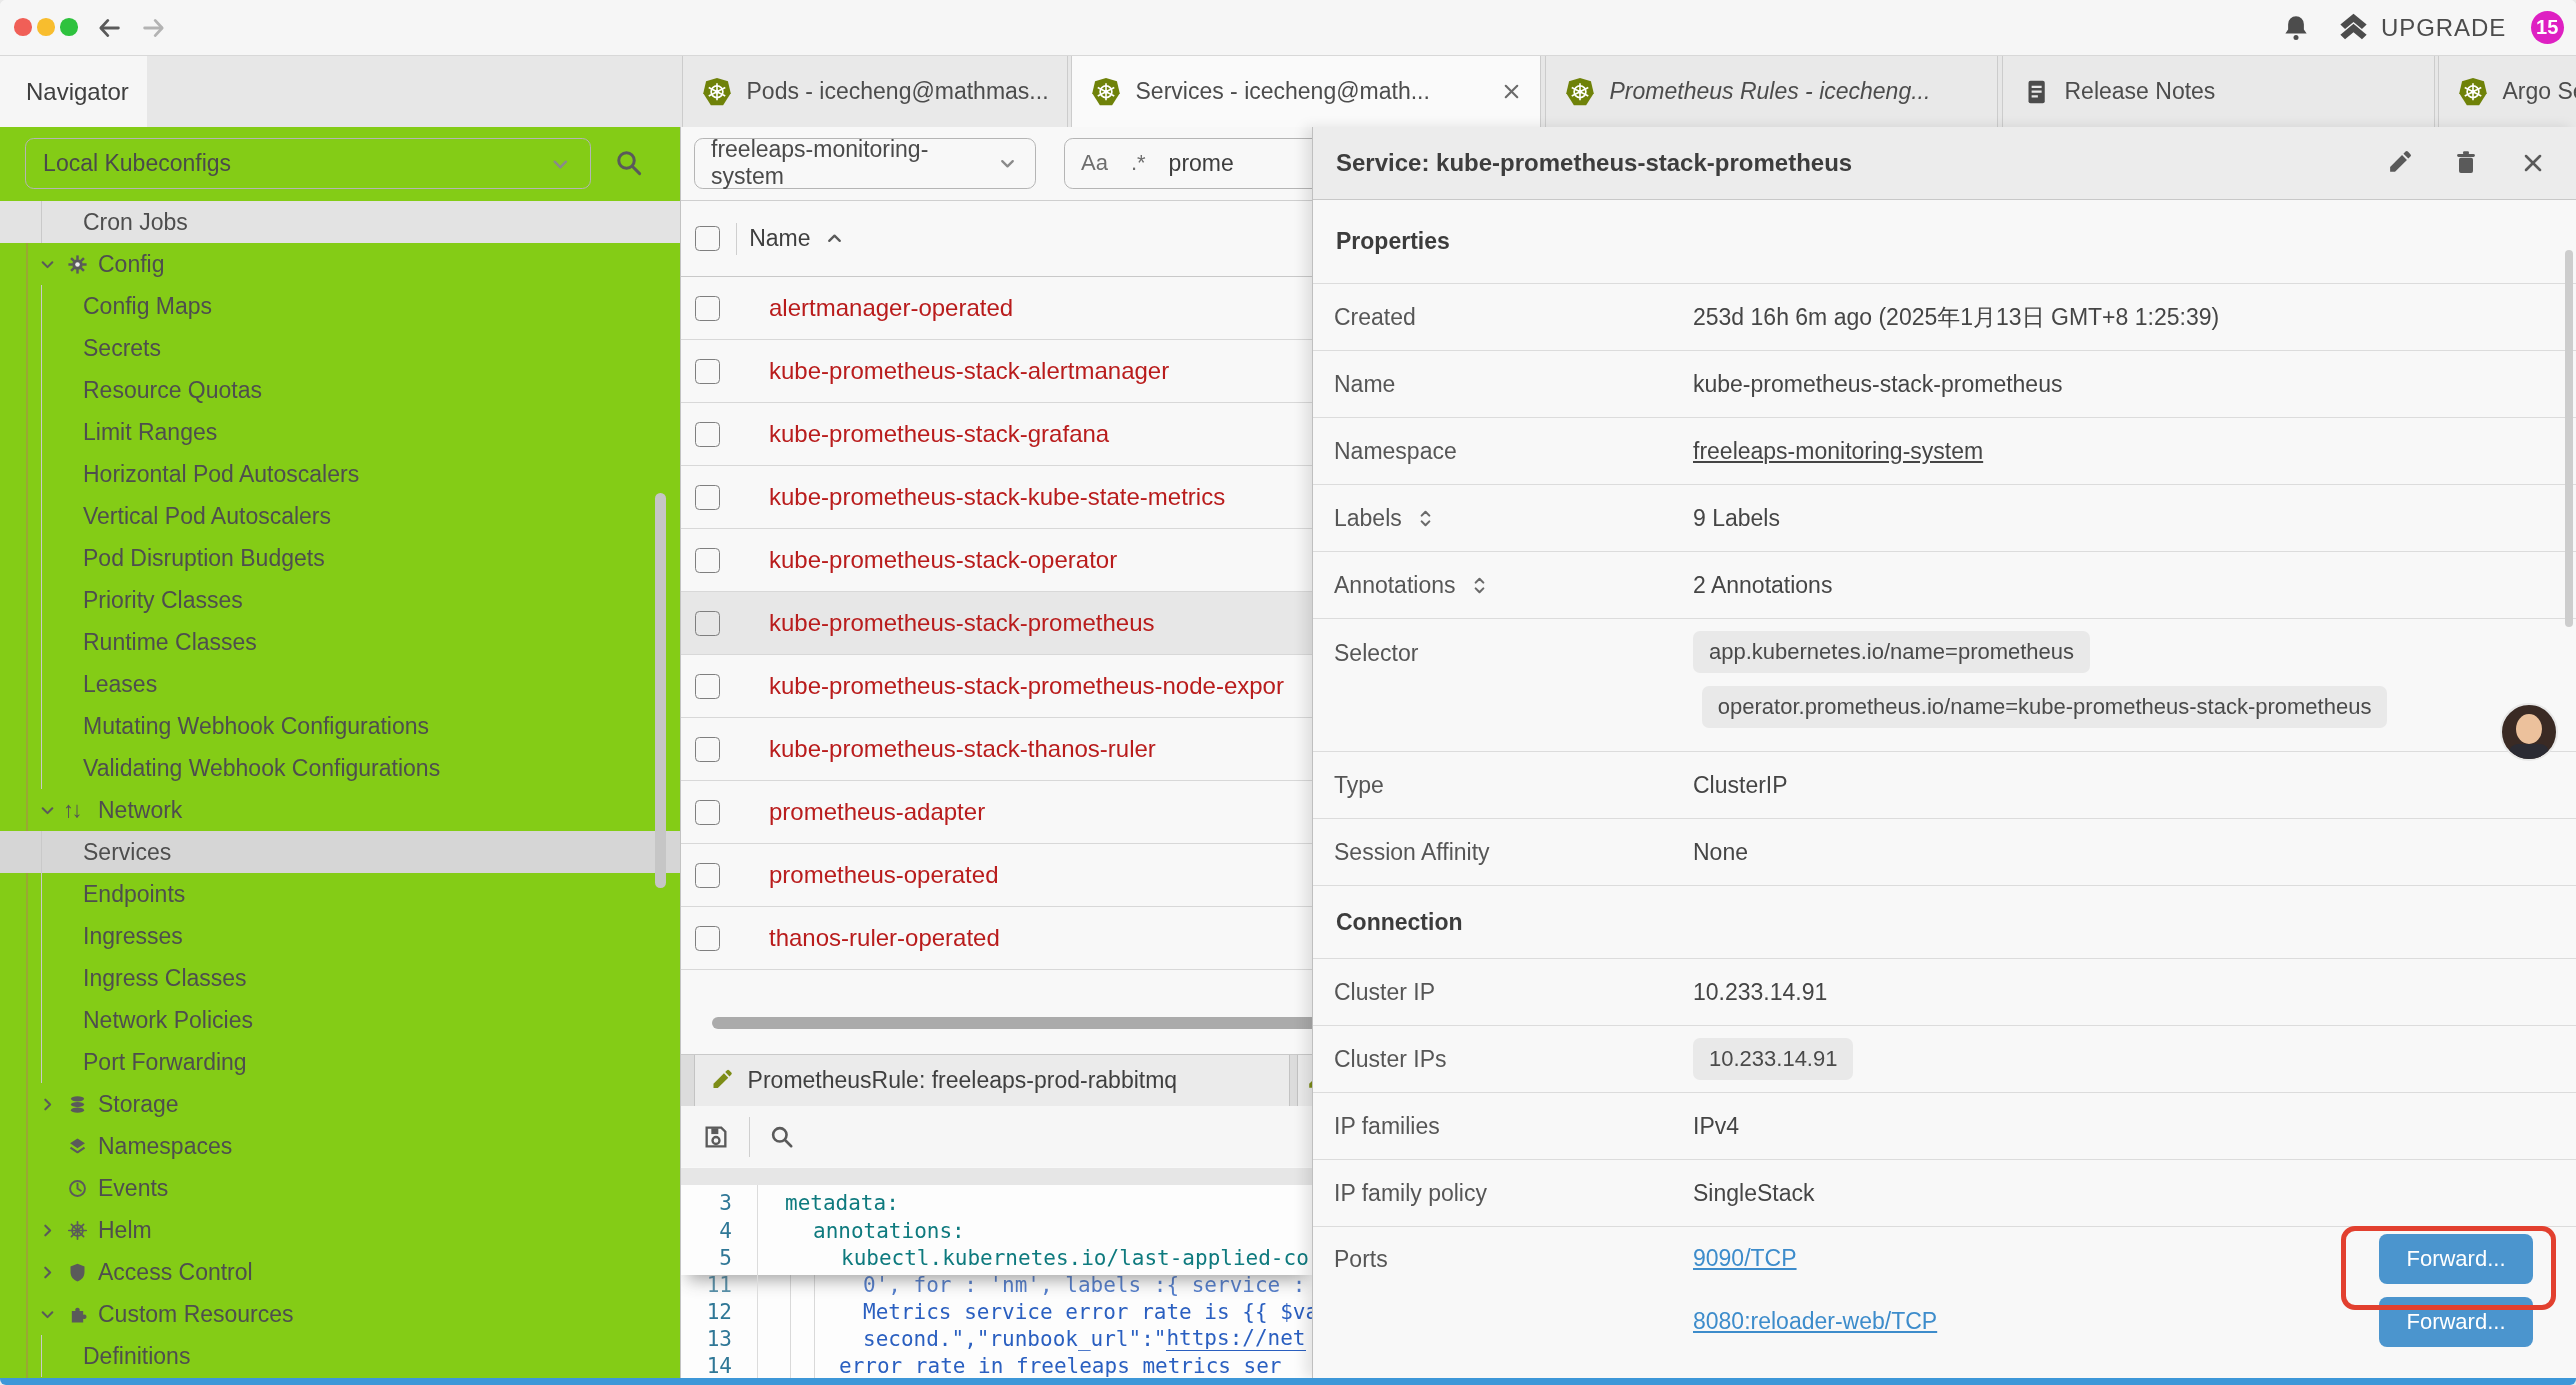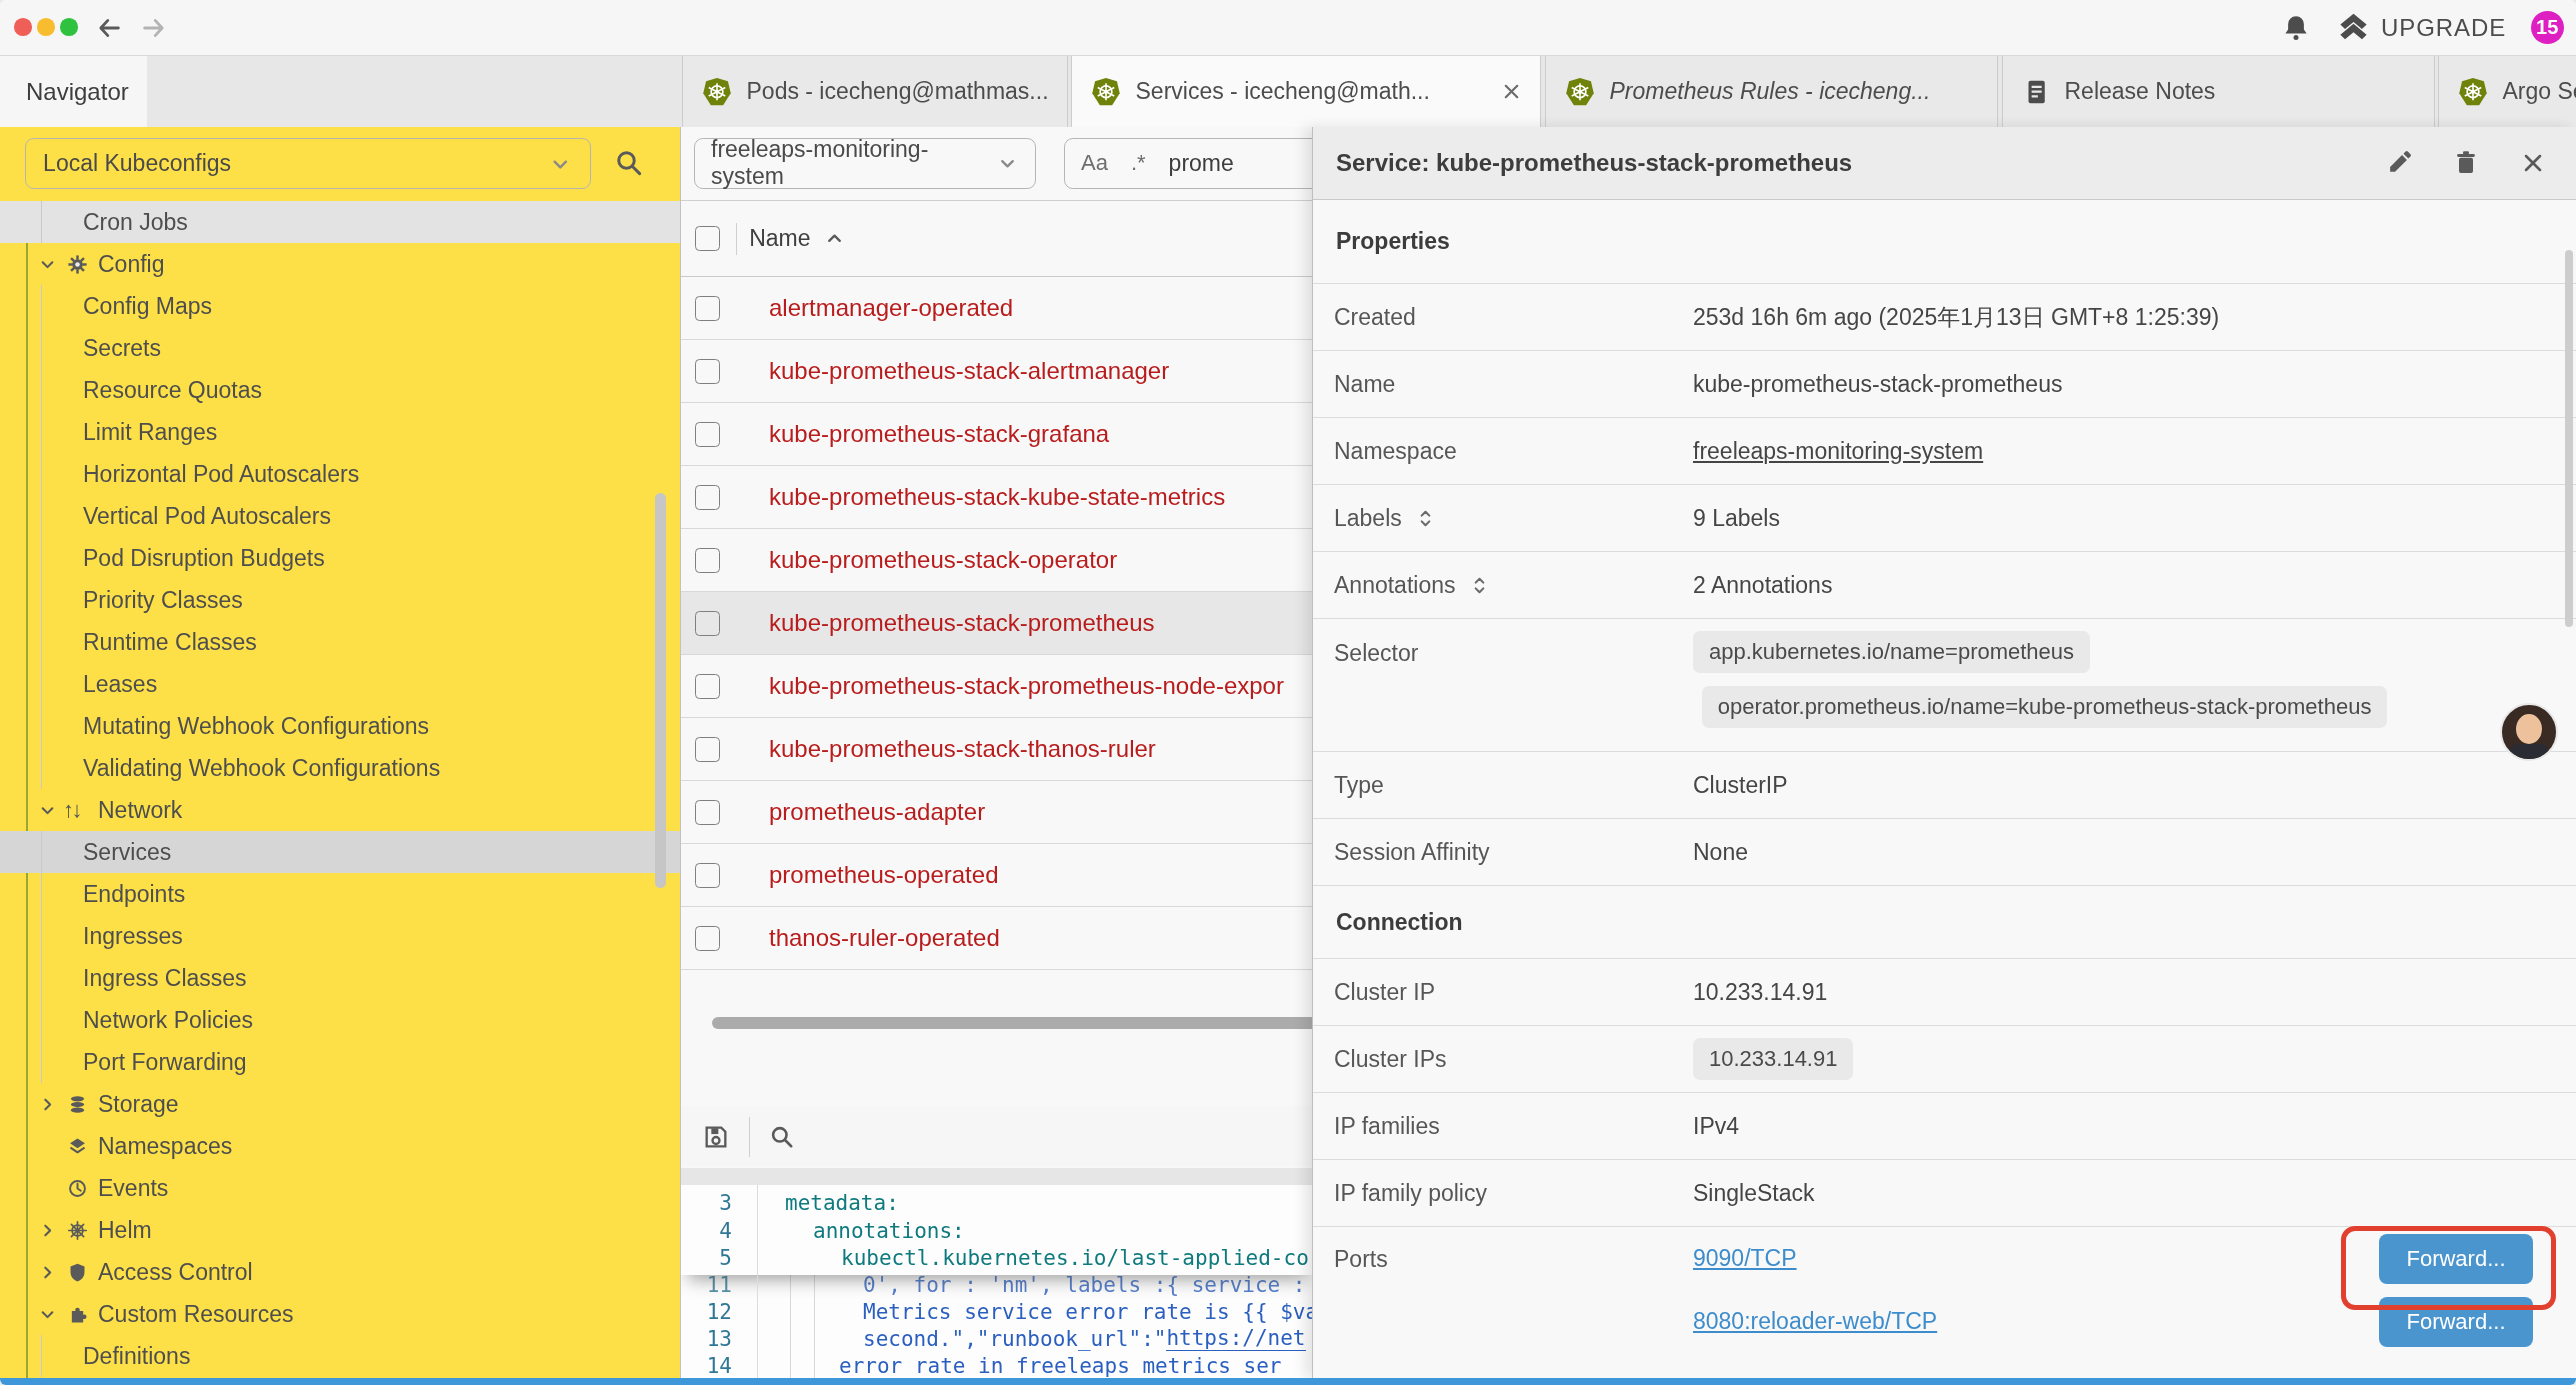--- a/index.html
+++ b/index.html
@@ -24,21 +24,21 @@
   .navtab{position:absolute;left:0;top:0;width:147px;height:71px;background:#f6f6f6;display:flex;align-items:center;
           padding-left:26px;font-size:24px;color:#3e3e3e;box-sizing:border-box}
   .ktab{position:absolute;top:0;height:71px;background:#e9e9e9;border-left:0.9px solid #cccccc;border-right:0.9px solid #cccccc;
         display:flex;align-items:center;gap:14px;padding:0 17.5px;box-sizing:border-box;font-size:23px;color:#4c4c4c;overflow:hidden;white-space:nowrap}
   .ktab.active{background:#fafafa}
   .ktab .kicon{flex:none}
   .ktab .close{margin-left:auto;color:#6a6a6a}
   .italic{font-style:italic}
 
   
-  .left{position:absolute;left:0;top:127px;width:680px;height:1251px;background:#fde047;box-sizing:border-box;}
+  .left{position:absolute;left:0;top:127px;width:680px;height:1251px;background:#84cc16;box-sizing:border-box;}
   .cfgrow{position:absolute;left:0;top:0;width:680px;height:74px;}
   .select{position:absolute;display:flex;align-items:center;border:1.8px solid #b5b5b5;border-radius:8.8px;
           font-size:23px;color:#4a4a4a;box-sizing:border-box;background:transparent}
   .kubeconfig{left:24.6px;top:11.4px;width:566px;height:51px;padding:0 17.5px}
   .select .chev{margin-left:auto;color:#8a8a8a}
   .searchbtn{position:absolute;left:614px;top:21px;color:#4a4a4a}
   .tree{position:absolute;left:0;top:74px;width:680px;height:1178px;overflow:hidden;font-size:23px;color:#4e4e4e;}
   .greenline{position:absolute;left:26px;top:0;bottom:0;width:1.8px;background:#9aa734}
   .srow{position:relative;height:42px;display:flex;align-items:center;}
   .srow.hl{background:#e3e3e3}
@@ -589,20 +589,37 @@
           <span class="tname">prometheus-operated</span>
         </div>
       <div class="trow">
           <span class="cbx"></span>
           <span class="tname">thanos-ruler-operated</span>
         </div>
     </div>
 
     <div class="hthumb"></div>
 
+    <div class="etabbar">
+      <div class="etab">
+        <span class="pen">
+            <svg class="ic" style="width:24.6px;height:24.6px;color:#7d8d17" viewBox="0 0 24 24">
+              <use href="#i-pencil"></use>
+            </svg>
+          </span>
+        <span>PrometheusRule: freeleaps-prod-rabbitmq</span>
+      </div>
+      <div class="etab2">
+        <span>
+            <svg class="ic" style="width:23px;height:23px;color:#7d8d17" viewBox="0 0 24 24">
+              <use href="#i-pencil"></use>
+            </svg>
+          </span>
+      </div>
+    </div>
     <div class="etoolbar">
       <span class="tico">
           <svg class="ic" style="width:28px;height:28px" viewBox="0 0 24 24">
             <use href="#i-floppy"></use>
           </svg>
         </span>
       <span class="tsep"></span>
       <span class="tico2">
           <svg class="ic" style="width:26px;height:26px" viewBox="0 0 24 24">
             <use href="#i-search"></use>

